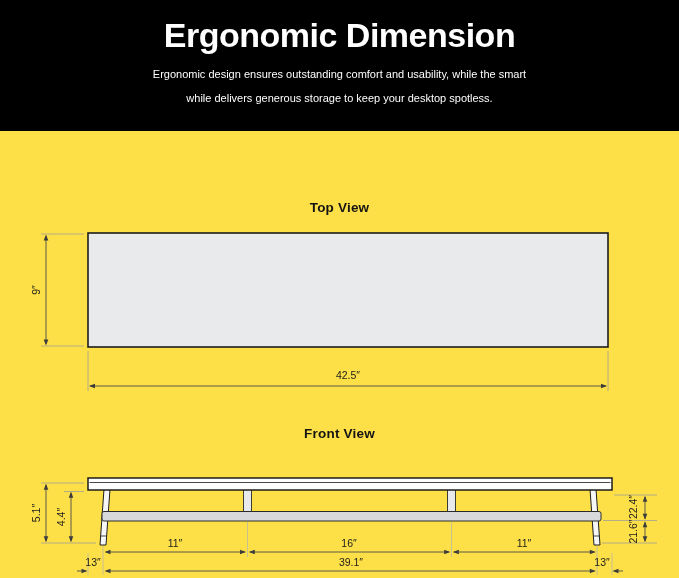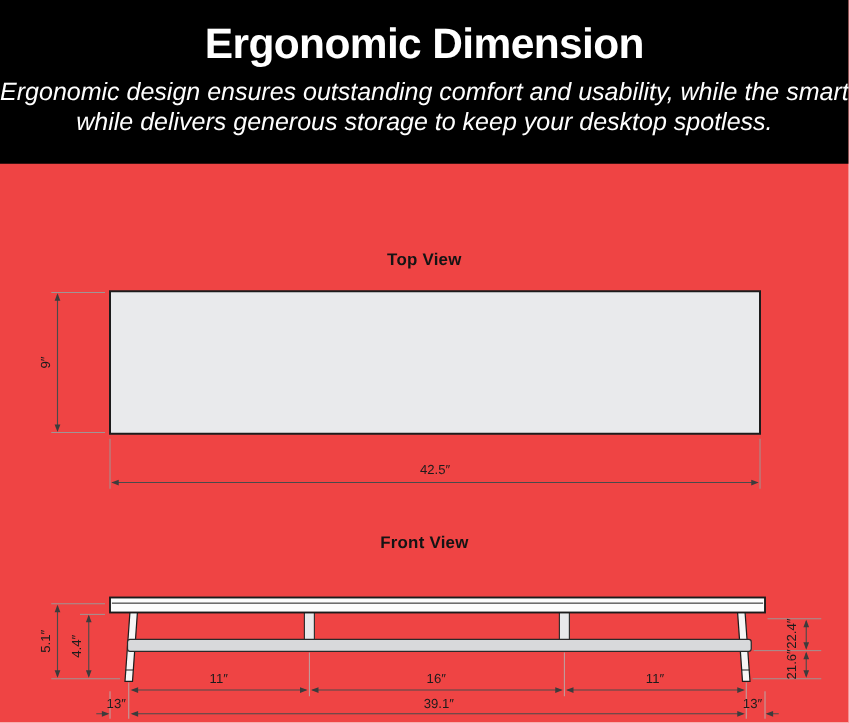--- a/index.html
+++ b/index.html
@@ -1,22 +1,22 @@
 <!DOCTYPE html>
 <html><head>
 <meta charset="utf-8">
 <style>
   html,body{margin:0;padding:0;background:#fff;}
-  .page{position:relative;width:679px;height:578px;background:#ef4444;overflow:hidden;
+  .page{position:relative;width:679px;height:578px;background:#fde047;overflow:hidden;
         font-family:"Liberation Sans",sans-serif;}
   .hero{position:absolute;left:0;top:0;width:679px;height:131px;background:#000;
         color:#fff;text-align:center;}
   .hero h1{margin:0;padding-top:16px;font-size:34px;line-height:38px;font-weight:700;
            letter-spacing:-0.5px;}
-  .hero .sub{margin:8px 0 0;font-size:20px;line-height:24px;font-weight:400;color:#fefefe;font-style:italic;}
+  .hero .sub{margin:8px 0 0;font-size:11px;line-height:24px;font-weight:400;color:#fefefe;}
   .hero .sub span{display:block;}
   .view-title{position:absolute;left:0;width:679px;text-align:center;font-size:13.5px;
               font-weight:700;color:#141414;letter-spacing:0.2px;}
   .vt-top{top:200px;}
   .vt-front{top:426px;}
   svg{position:absolute;left:0;display:block;}
   .svg-top{top:190px;}
   .svg-front{top:462px;}
   svg text{font-family:"Liberation Sans",sans-serif;font-size:10.5px;fill:#1c1c1c;}
   .ext{stroke:#9b9b9b;stroke-width:0.75;}

